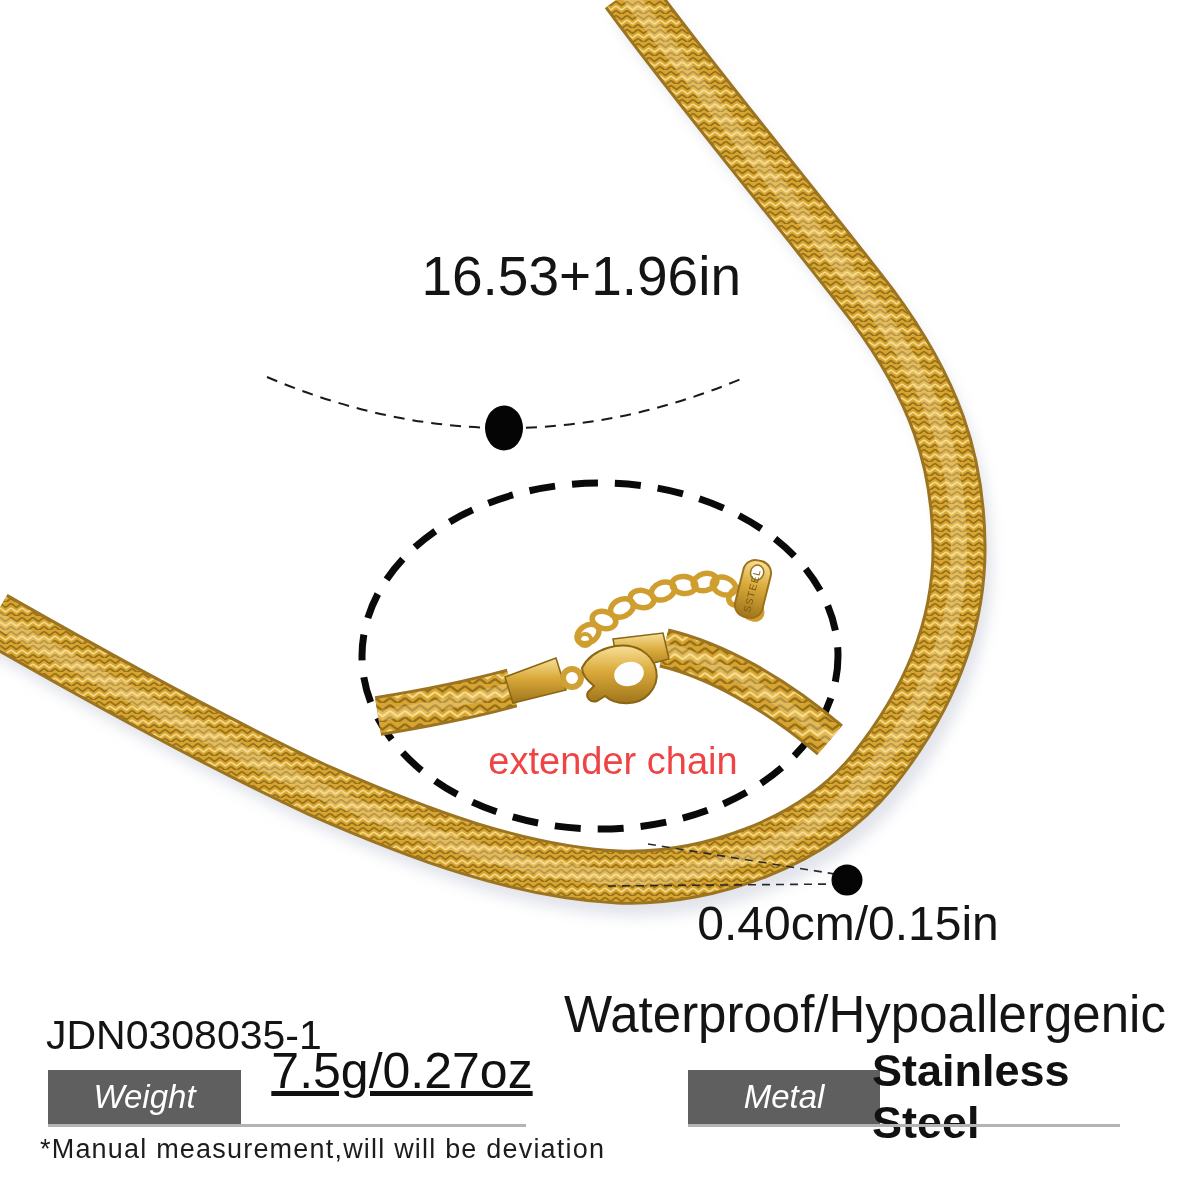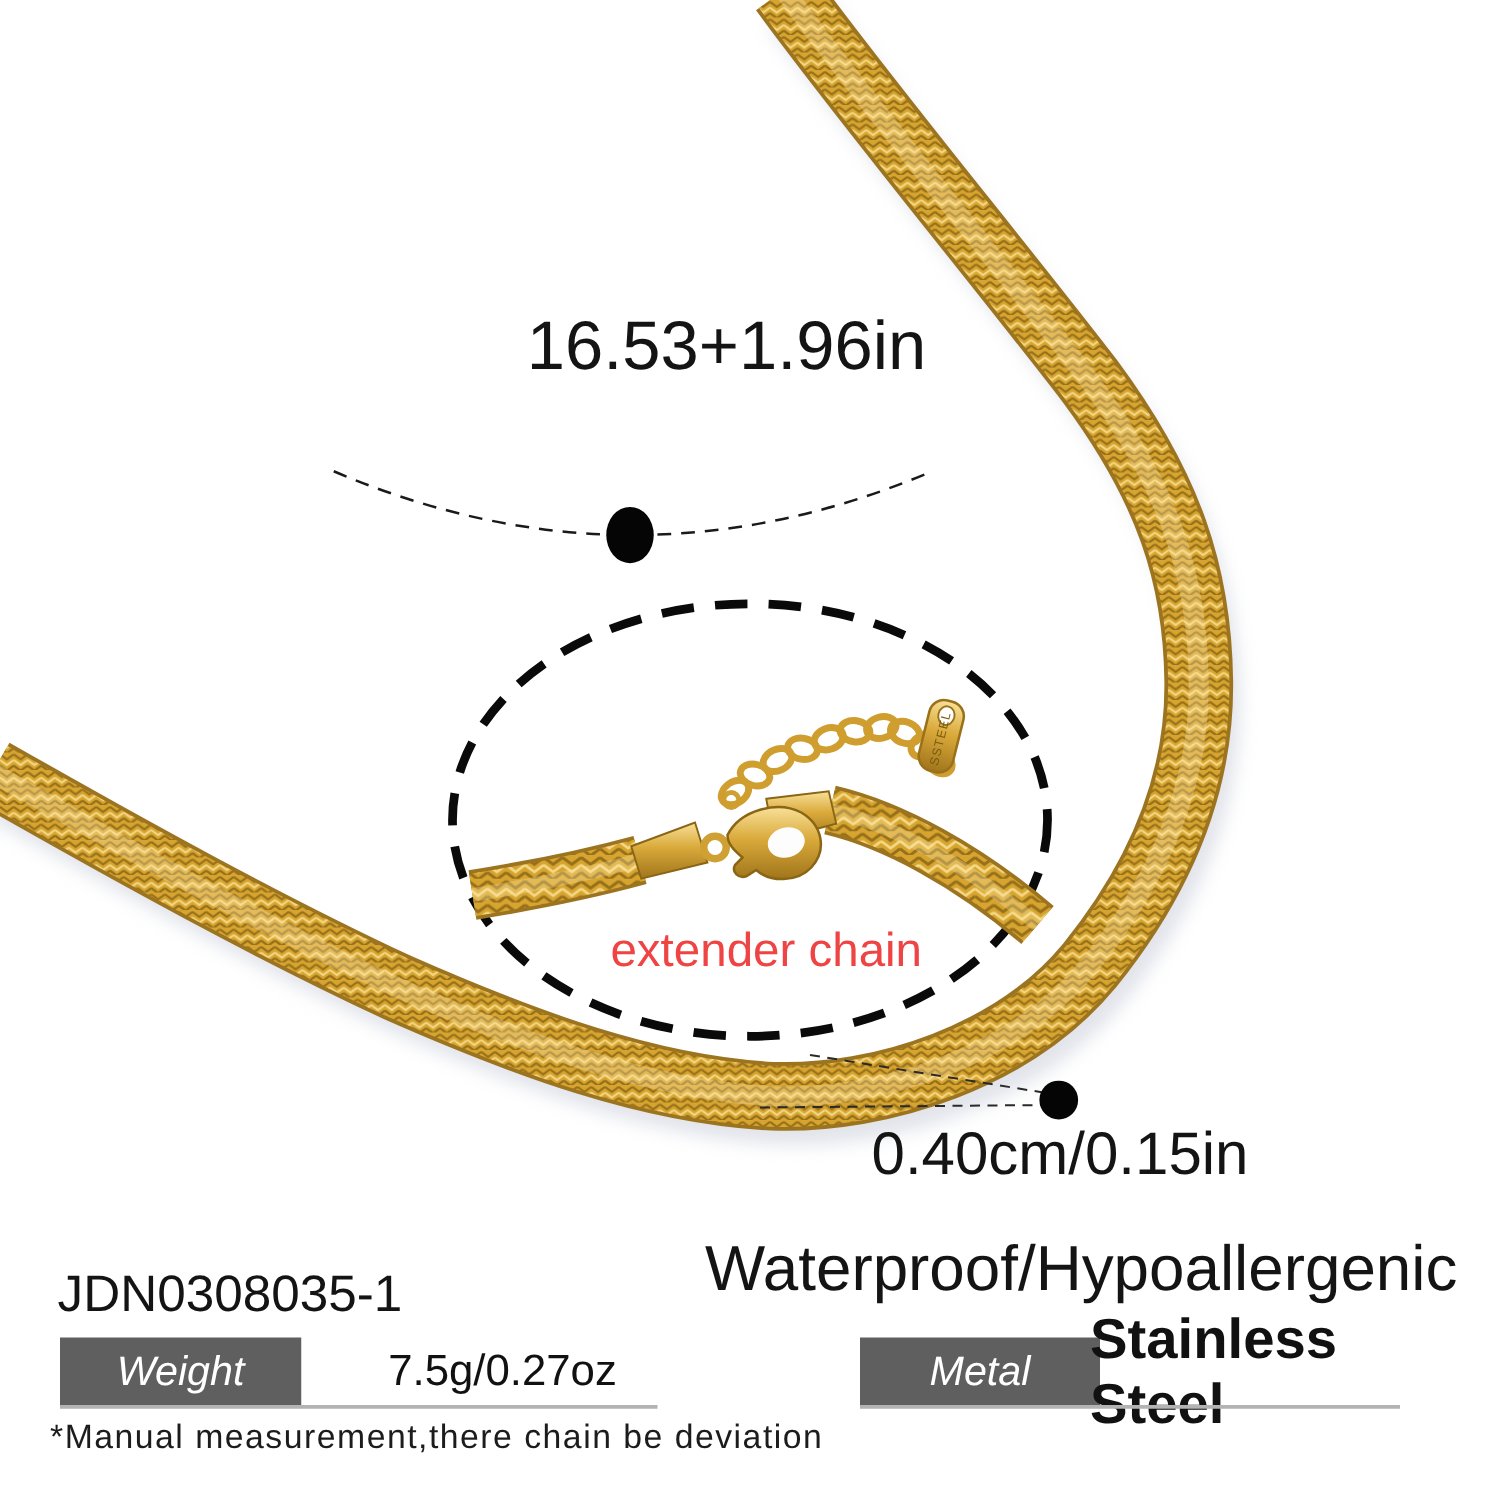--- a/index.html
+++ b/index.html
@@ -17,21 +17,21 @@
   .foot{left:40px;top:1134px;font-size:27px;letter-spacing:1.2px;color:#1c1c1c;}
   .spec-label{
     position:absolute;background:#5f5f5f;color:#ffffff;font-size:33px;
     display:flex;align-items:center;justify-content:center;font-style:italic;
   }
   .spec-value{
     position:absolute;color:#111;display:flex;align-items:center;justify-content:center;
   }
   .spec-line{position:absolute;height:3px;background:#b3b3b3;}
   .w-label{left:48px;top:1070px;width:193px;height:54px;}
-  .w-value{left:252px;top:1070px;width:300px;height:54px;font-size:35px;}
+  .w-value{left:252px;top:1044px;width:300px;height:54px;font-size:50px;text-decoration:underline;}
   .w-line{left:48px;top:1124px;width:478px;}
   .m-label{left:688px;top:1070px;width:192px;height:54px;}
   .m-value{left:872px;top:1070px;width:266px;height:54px;font-size:45px;font-weight:bold;}
   .m-line{left:688px;top:1124px;width:432px;}
 </style>
 </head>
 <body>
 
 <div id="stage">
 
@@ -133,15 +133,15 @@
   <div class="t feat">Waterproof/Hypoallergenic</div>
 
   <div class="spec-label w-label">Weight</div>
   <div class="spec-value w-value">7.5g/0.27oz</div>
   <div class="spec-line w-line"></div>
 
   <div class="spec-label m-label">Metal</div>
   <div class="spec-value m-value">Stainless Steel</div>
   <div class="spec-line m-line"></div>
 
-  <div class="t foot">*Manual measurement,there chain be deviation</div>
+  <div class="t foot">*Manual measurement,will will be deviation</div>
 
 </div>
 
 </body></html>

